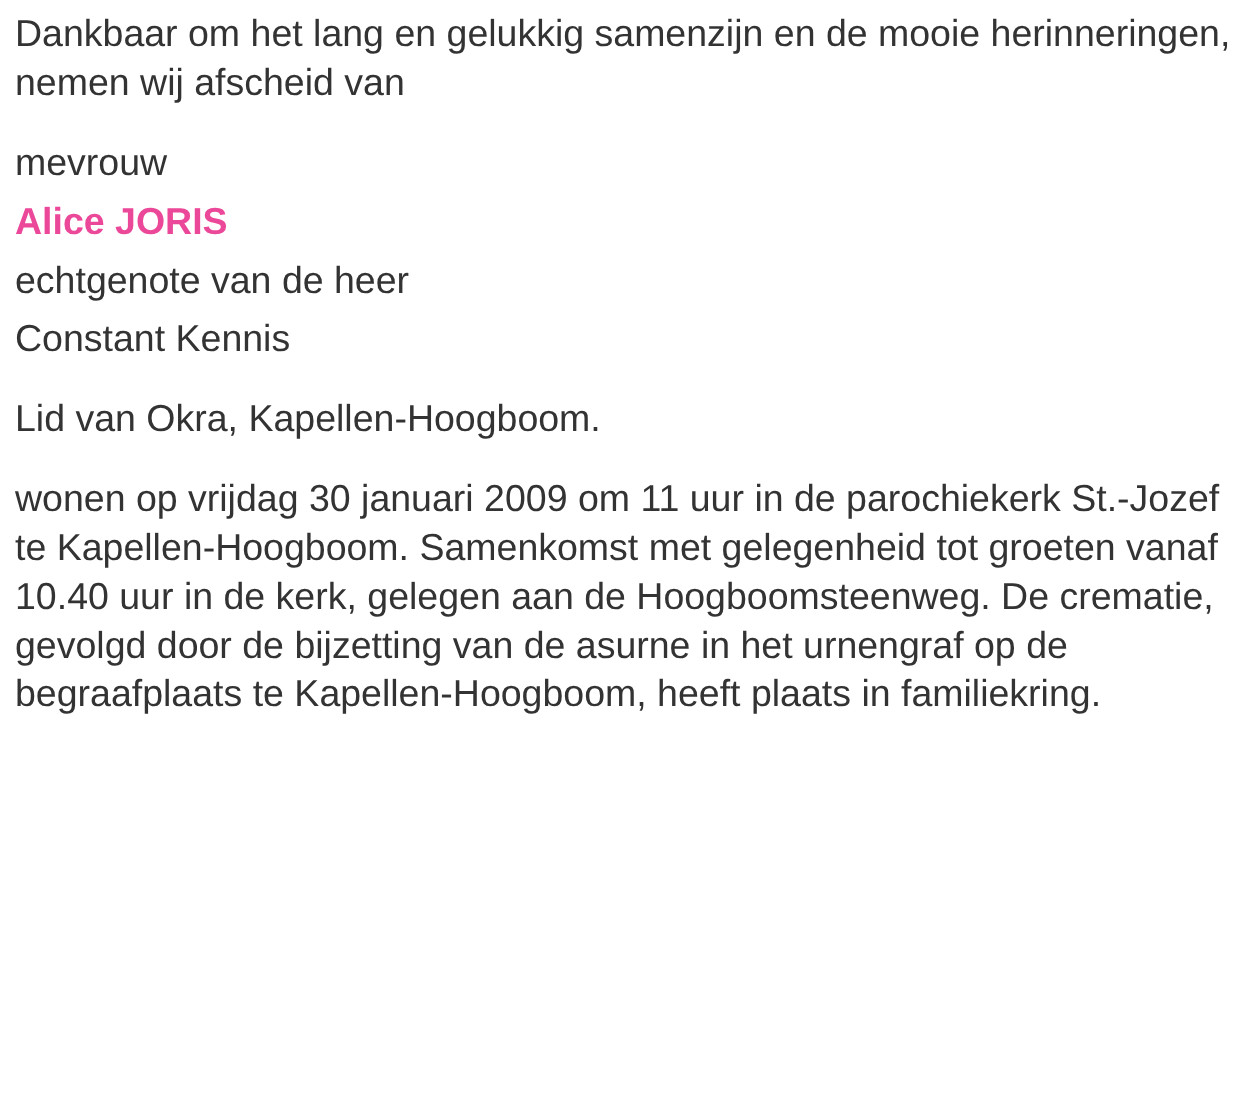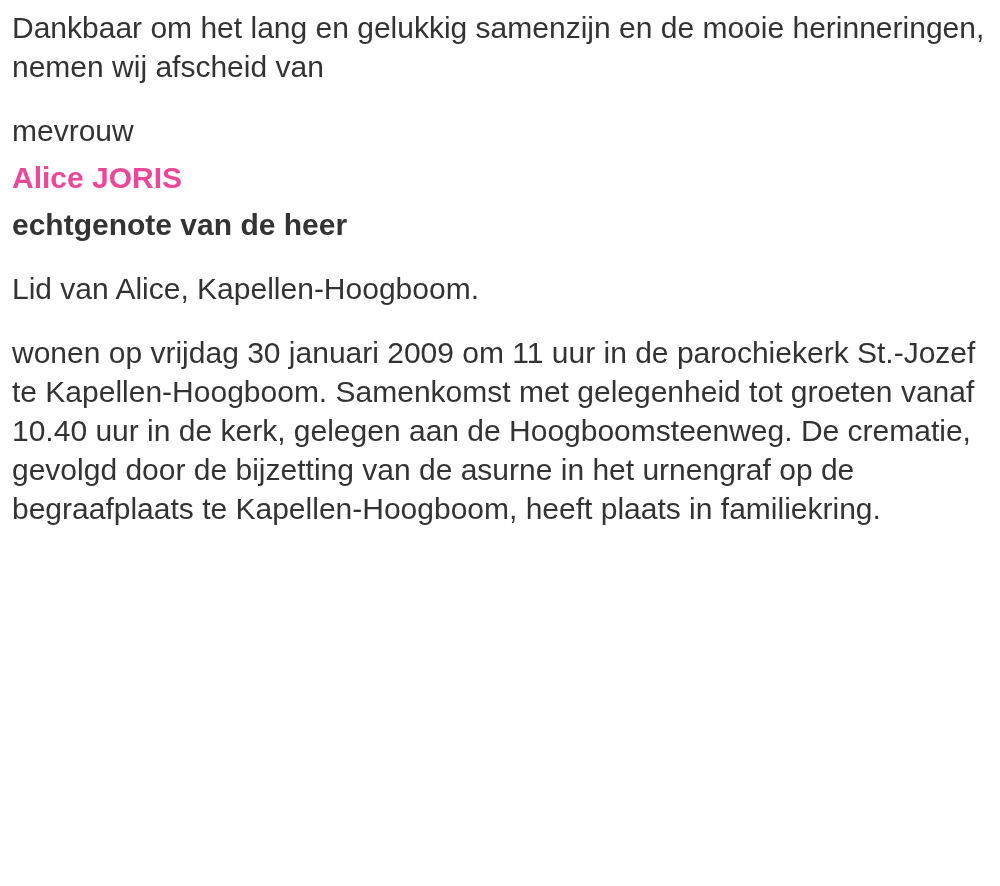--- a/index.html
+++ b/index.html
@@ -14,21 +14,21 @@
     padding: 8px 14px 20px 12px;
     font-family: "Liberation Sans", "DejaVu Sans", sans-serif;
     font-size: 30px;
     line-height: 39px;
     color: #333333;
     font-weight: 400;
     letter-spacing: 0;
   }
   .para { margin: 0; }
   .sect { margin-top: 25px; }   
-  .adj  { margin-top: 8px; font-weight: bold; }    
+  .adj  { margin-top: 8px; }    
   .line { display: block; white-space: nowrap; }
   .name {
     font-weight: 700;
     color: #ec4899;
   }
 </style>
 </head>
 <body>
 
 <div class="obituary">
@@ -43,23 +43,26 @@
   </p>
 
   <p class="para adj name">
     <span class="line">Alice JORIS</span>
   </p>
 
   <p class="para adj">
     <span class="line">echtgenote van de heer</span>
   </p>
 
+  <p class="para adj">
+    <span class="line">Constant Kennis</span>
+  </p>
 
   <p class="para sect">
-    <span class="line">Lid van Alice, Kapellen-Hoogboom.</span>
+    <span class="line">Lid van Okra, Kapellen-Hoogboom.</span>
   </p>
 
   <p class="para sect">
   </p>
 
   <p class="para sect">
     <span class="line">wonen op vrijdag 30 januari 2009 om 11 uur in de parochiekerk St.-Jozef</span>
     <span class="line">te Kapellen-Hoogboom. Samenkomst met gelegenheid tot groeten vanaf</span>
     <span class="line">10.40 uur in de kerk, gelegen aan de Hoogboomsteenweg. De crematie,</span>
     <span class="line">gevolgd door de bijzetting van de asurne in het urnengraf op de</span>

